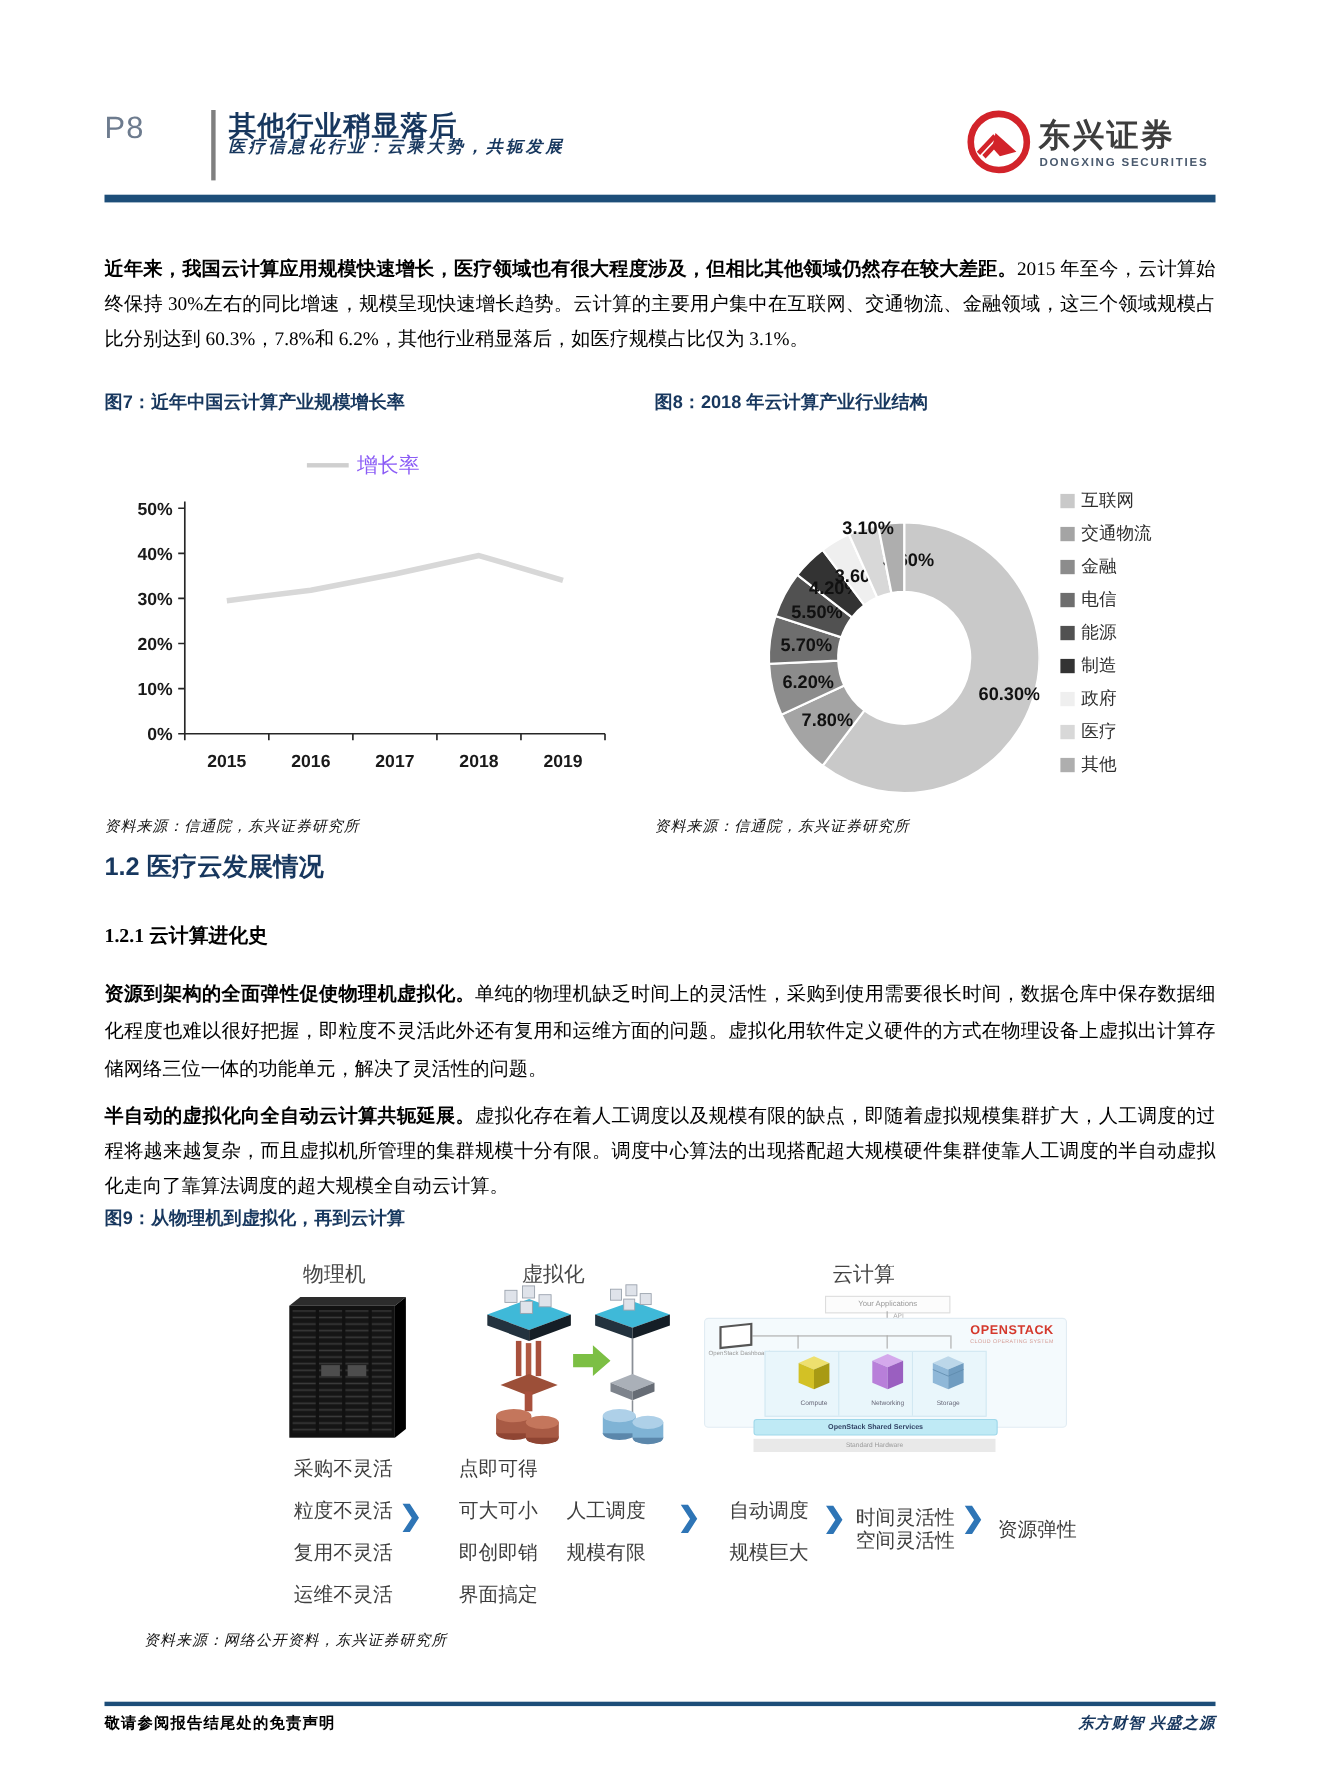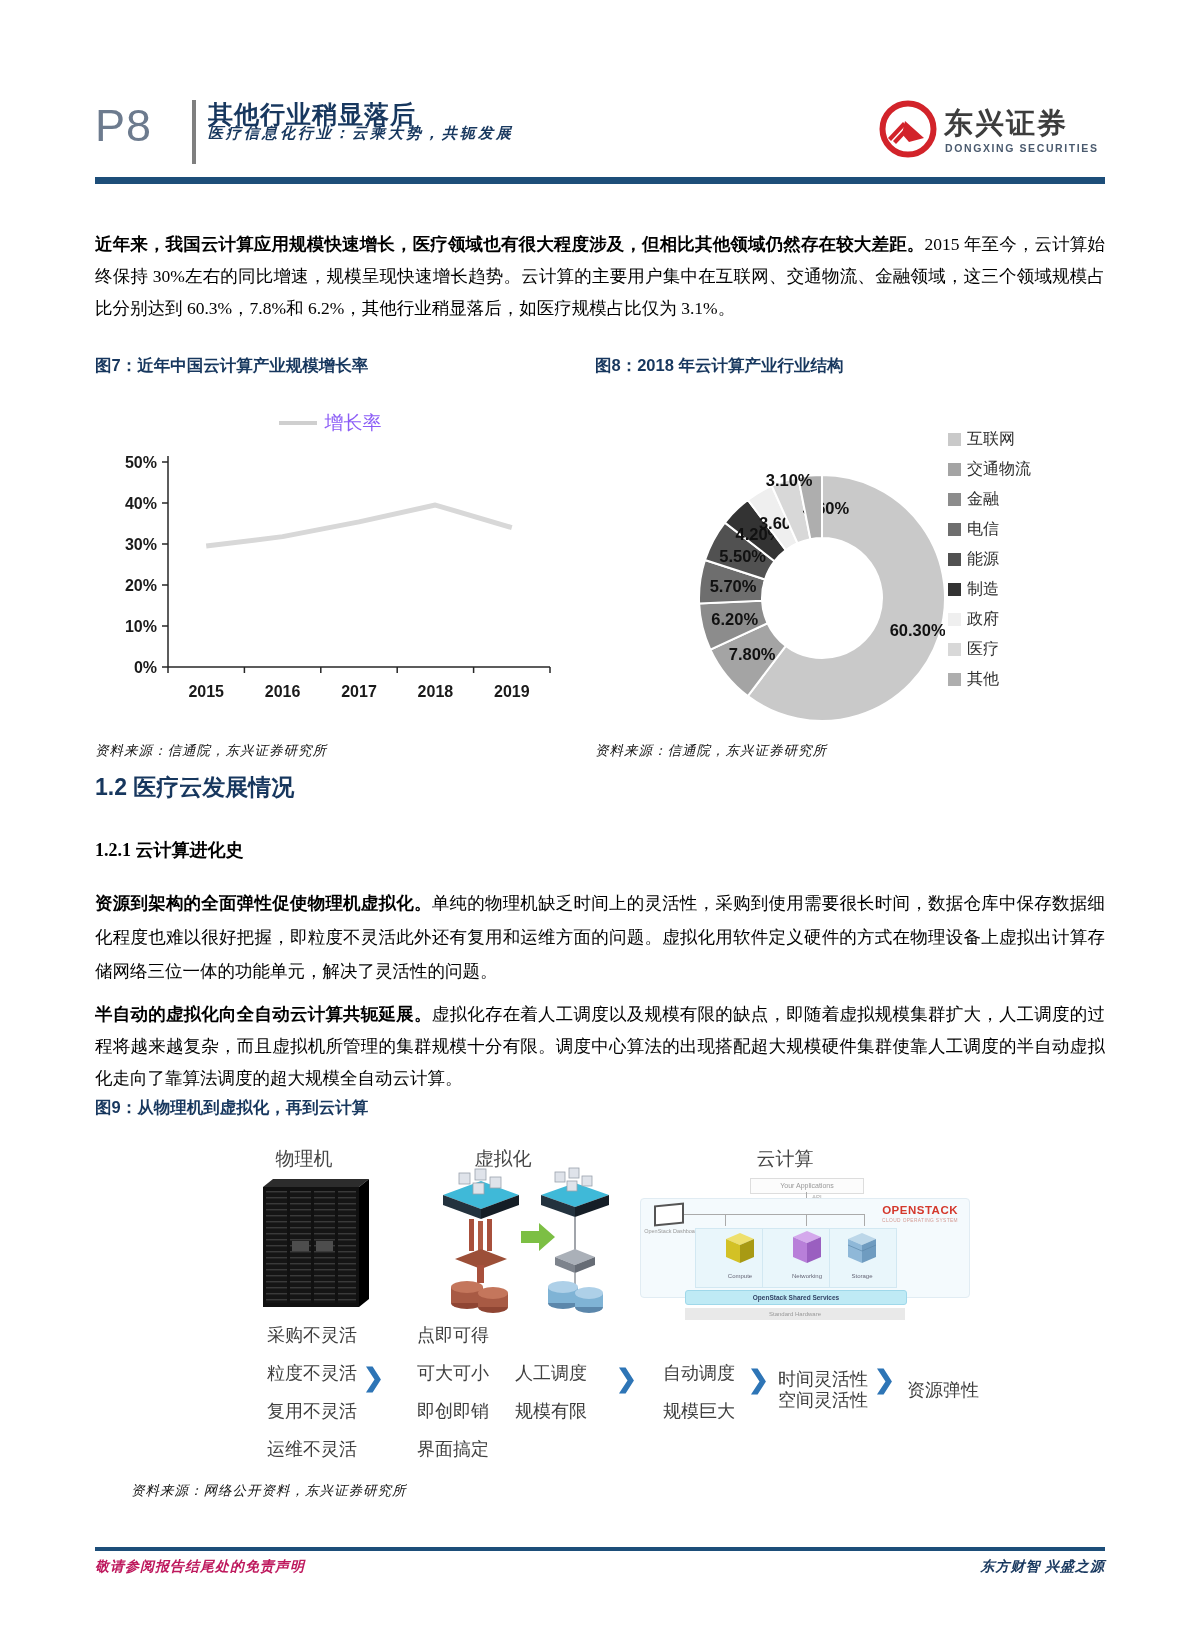--- a/index.html
+++ b/index.html
@@ -1,21 +1,21 @@
 <!DOCTYPE html>
 <html><head>
 <meta charset="utf-8">
 <style>
   html,body{margin:0;padding:0;background:#ffffff;}
   #page{position:relative;width:1200px;height:1628px;background:#fff;overflow:hidden;
         font-family:"Liberation Sans",sans-serif;}
   .abs{position:absolute;}
 
   
-  .page-num{left:95px;top:100px;font-size:45px;color:#6d7b8e;letter-spacing:1px;}
+  .page-num{left:95px;top:100px;font-size:28px;color:#6d7b8e;letter-spacing:1px;}
   .head-vbar{left:192px;top:100px;width:4px;height:64px;background:#7f7f7f;}
   .head-title{left:208px;top:98px;font-size:25px;font-weight:700;color:#17375e;letter-spacing:1px;}
   .head-sub{left:208px;top:124px;font-size:15px;font-weight:700;font-style:italic;color:#17375e;
             font-family:"Liberation Serif",serif;letter-spacing:3px;}
   .logo-wrap{left:878px;top:98px;width:230px;height:66px;}
   .logo-cn{position:absolute;left:66px;top:6px;font-size:29px;font-weight:700;color:#3d3d3d;letter-spacing:2px;}
   .logo-en{position:absolute;left:67px;top:44px;font-size:10.5px;font-weight:700;color:#4a5a6e;letter-spacing:1.6px;}
   .head-bar{left:95px;top:177px;width:1010px;height:7px;background:#1d4e79;}
 
   
@@ -40,21 +40,21 @@
 
   
   .lc-wrap{left:95px;top:392px;width:470px;height:330px;}
   .lc-legend{position:absolute;left:0;top:18px;width:100%;display:flex;justify-content:center;align-items:center;gap:8px;}
   .lc-legend .mark{width:38px;height:4px;background:#cfcfcf;}
   .lc-legend .txt{font-size:19px;color:#8b5cf6;}
   #line-svg{position:absolute;left:0;top:48px;}
 
   
   #pie-svg{left:595px;top:388px;}
-  .pie-legend{left:948px;top:424px;width:160px;list-style:none;margin:0;padding:0;}
+  .pie-legend{left:948px;top:424px;width:160px;list-style:none;margin:16px;padding:0;}
   .pie-legend li{display:flex;align-items:center;height:30px;}
   .pie-legend .sw{width:13px;height:13px;margin-right:6px;flex:0 0 13px;}
   .pie-legend .lb{font-size:16px;color:#2e2e2e;font-weight:500;}
 
   
   .diagram{left:95px;top:1120px;width:1010px;height:350px;}
   .stage-title{position:absolute;transform:translateX(-50%);font-size:19px;color:#454545;font-weight:500;}
   .flow-col{position:absolute;font-size:18px;color:#3f3f3f;font-weight:500;}
   .flow-col div{line-height:38px;white-space:nowrap;}
   .flow-col.tight div{line-height:21px;}
@@ -76,21 +76,21 @@
   .os .inner{position:absolute;left:55px;top:50px;width:200px;height:58px;background:#e9f6fb;border:1px solid #d2e8f2;}
   .os .sep{position:absolute;top:0;width:1px;height:58px;background:#d2e8f2;}
   .os .cube-lb{position:absolute;top:44px;width:60px;text-align:center;font-size:6px;color:#667;}
   .os .svc{position:absolute;left:45px;top:112px;width:220px;height:13px;background:#bfeaf5;border:1px solid #9fd8ea;border-radius:3px;
            font-size:6.5px;color:#346;text-align:center;line-height:13px;font-weight:700;}
   .os .hw{position:absolute;left:45px;top:130px;width:220px;height:12px;background:#e9e9e9;
           font-size:6px;color:#999;text-align:center;line-height:12px;}
 
   
   .foot-line{left:95px;top:1547px;width:1010px;height:4px;background:#1d4e79;}
-  .foot-l{left:95px;top:1558px;font-family:"Liberation Serif",serif;font-style:italic;font-weight:700;font-size:14px;color:#be185d;letter-spacing:1px;}
+  .foot-l{left:95px;top:1558px;font-family:"Liberation Serif",serif;font-weight:700;font-size:14px;color:#000000;letter-spacing:1px;}
   .foot-r{right:95px;top:1558px;font-family:"Liberation Serif",serif;font-style:italic;font-weight:700;font-size:14px;color:#17375e;letter-spacing:1px;}
 
   svg text{font-family:"Liberation Sans",sans-serif;}
 </style>
 </head>
 <body>
 
 <div id="page">
 
   <div class="abs page-num">P8</div>

